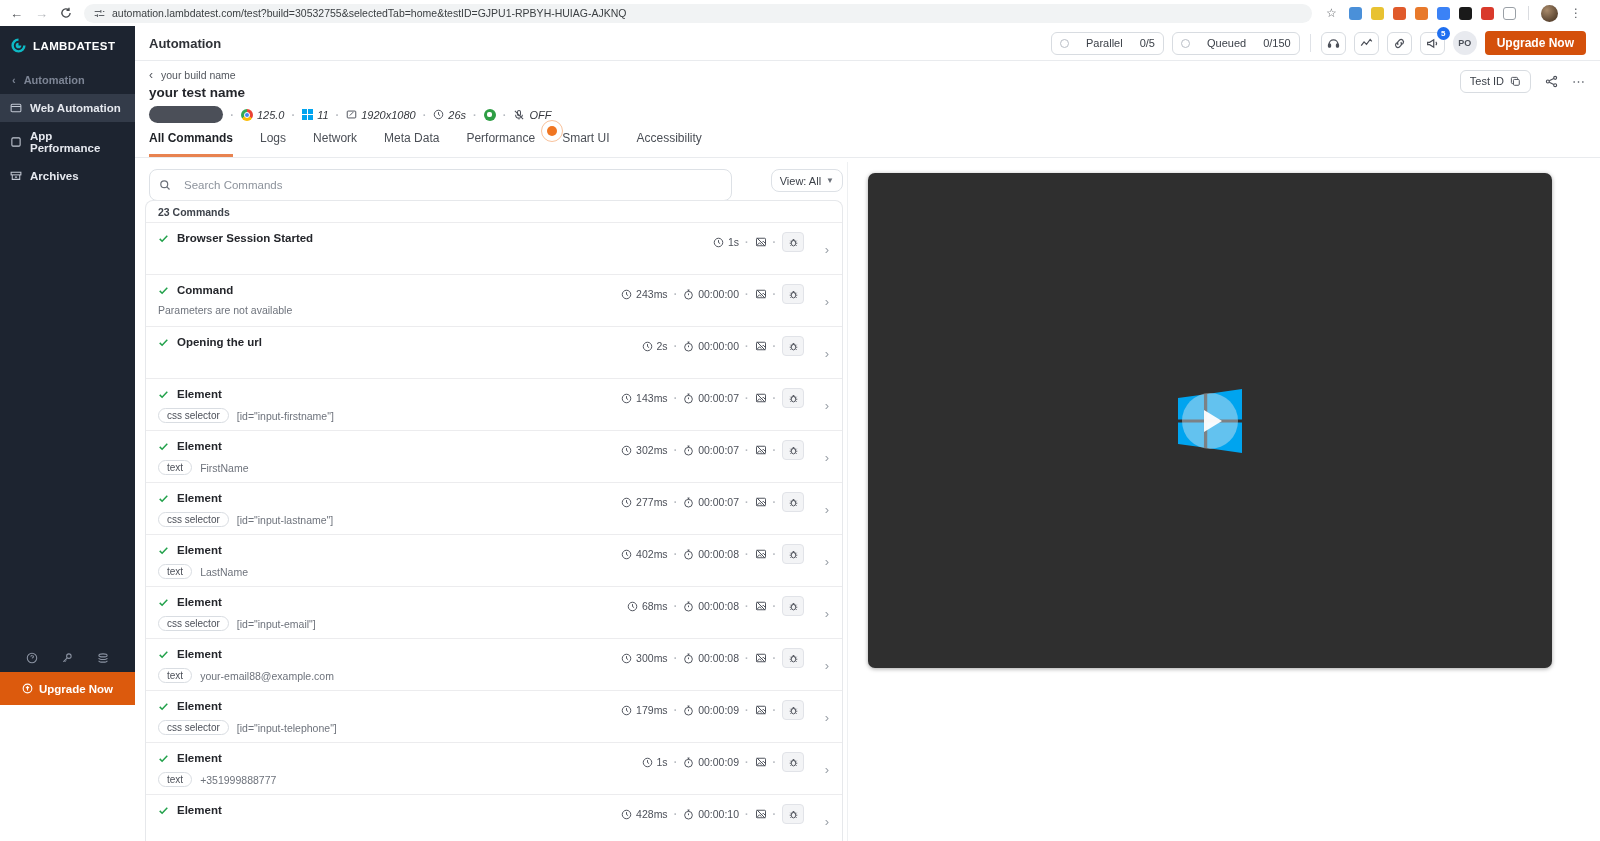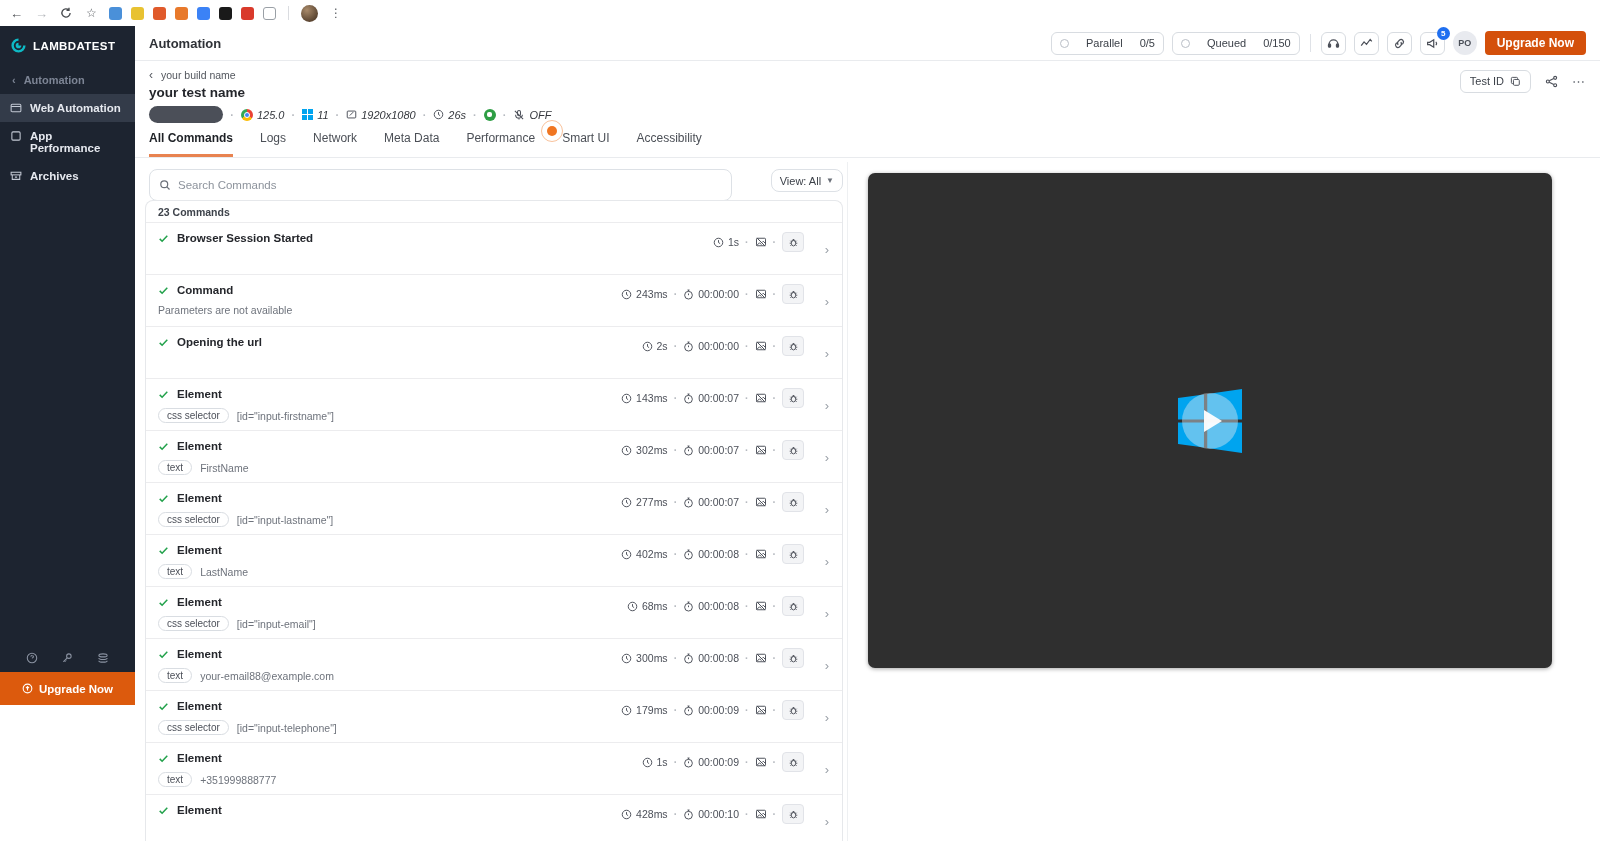--- a/index.html
+++ b/index.html
@@ -25,21 +25,21 @@
     background:radial-gradient(circle at 35% 30%, #a98a6a, #5c4632 70%); }
   .kebab { color:#5f6368; font-size:12px; letter-spacing:0; }
 
   
   .sidebar { position:absolute; left:0; top:26px; width:135px; height:679px; background:#1d2430;
     color:#dfe3ea; }
   .brand { display:flex; align-items:center; gap:6px; padding:11px 10px 12px 10px; }
   .brand-name { font-size:11.5px; font-weight:bold; color:#fff; letter-spacing:.4px; }
   .side-section { display:flex; align-items:center; gap:8px; padding:8px 12px; color:#7d8595;
     font-size:11px; font-weight:bold; }
-  .side-item { display:flex; align-items:flex-start; gap:8px; padding:8px 10px; font-size:11.5px;
+  .side-item { display:flex; align-items:center; gap:8px; padding:8px 10px; font-size:11.5px;
     font-weight:bold; color:#e6e9ef; cursor:pointer; }
   .side-item.active { background:#333b49; }
   .side-item .ic { display:inline-flex; color:#c3c9d4; }
   .side-bottom { position:absolute; left:0; bottom:33px; width:135px; display:flex;
     justify-content:space-around; align-items:center; padding:8px 14px; color:#8b93a2; }
   .side-upgrade { position:absolute; left:0; bottom:0; width:135px; height:33px; background:#dc5a0d;
     color:#fff; display:flex; align-items:center; justify-content:center; gap:6px; font-size:11.5px;
     font-weight:bold; cursor:pointer; }
 
   
@@ -98,21 +98,21 @@
 
   
   .tabs { position:absolute; left:135px; top:131px; width:1465px; height:27px; display:flex;
     gap:27px; padding-left:14px; border-bottom:1px solid #e9ebee; }
   .tab { font-size:12px; color:#4b4f56; padding-bottom:15px; cursor:pointer; white-space:nowrap; }
   .tab.active { color:#1e2126; font-weight:bold; border-bottom:3px solid #e88350; }
 
   
   .search-row { position:absolute; left:149px; top:169px; width:694px; display:flex; gap:11px; }
   .search-box { flex:1; height:23px; border:1px solid #dde1e6; border-radius:8px; display:flex;
-    align-items:center; gap:7px; padding:15px 9px; background:#fff; }
+    align-items:center; gap:13px; padding:15px 9px; background:#fff; }
   .search-box input { border:none; outline:none; flex:1; font-size:11.5px; color:#333;
     font-family:"Liberation Sans", sans-serif; background:transparent; }
   .search-box input::placeholder { color:#8d939c; }
   .view-btn { height:23px; border:1px solid #dde1e6; border-radius:8px; background:#fff; display:flex;
     align-items:center; gap:5px; padding:0 8px; font-size:11px; color:#3c4149; cursor:pointer;
     white-space:nowrap;margin-left:28px; }
   .caret { font-size:8px; color:#6a6f78; }
 
   
   .left-pane-divider { position:absolute; left:847px; top:162px; width:1px; height:679px; background:#eef0f2; }
@@ -154,20 +154,28 @@
 <div class="stage">
 
   <div class="browser-bar">
     <span class="nav-ic">←</span>
     <span class="nav-ic fwd">→</span>
     <span class="nav-ic">
       <svg width="12" height="12" viewBox="0 0 16 16" fill="none" stroke="#4a4d51" stroke-width="1.8">
           <path d="M13.5 8a5.5 5.5 0 1 1-1.6-3.9M12 1v3.3H8.7"></path>
         </svg>
     </span>
+    <div class="addr-pill">
+      <span class="tune-ic">
+        <svg width="11" height="11" viewBox="0 0 16 16" fill="none" stroke="#5f6368" stroke-width="1.6">
+            <path d="M1 5h9M13 5h2M10 3v4M1 11h3M7 11h8M5 9v4"></path>
+          </svg>
+      </span>
+      <span class="addr-url">automation.lambdatest.com/test?build=30532755&amp;selectedTab=home&amp;testID=GJPU1-RPBYH-HUIAG-AJKNQ</span>
+    </div>
     <span class="star">☆</span>
     <div class="ext-row">
         <span class="ext-dot" style="background: rgb(74, 144, 217);"></span>
         <span class="ext-dot" style="background: rgb(232, 194, 49);"></span>
         <span class="ext-dot" style="background: rgb(224, 90, 43);"></span>
         <span class="ext-dot" style="background: rgb(232, 121, 43);"></span>
         <span class="ext-dot" style="background: rgb(59, 130, 246);"></span>
         <span class="ext-dot" style="background: rgb(26, 26, 26);"></span>
         <span class="ext-dot" style="background: rgb(217, 58, 43);"></span>
         <span class="ext-dot" style="background: rgb(255, 255, 255); border: 1px solid rgb(154, 160, 166);"></span>

